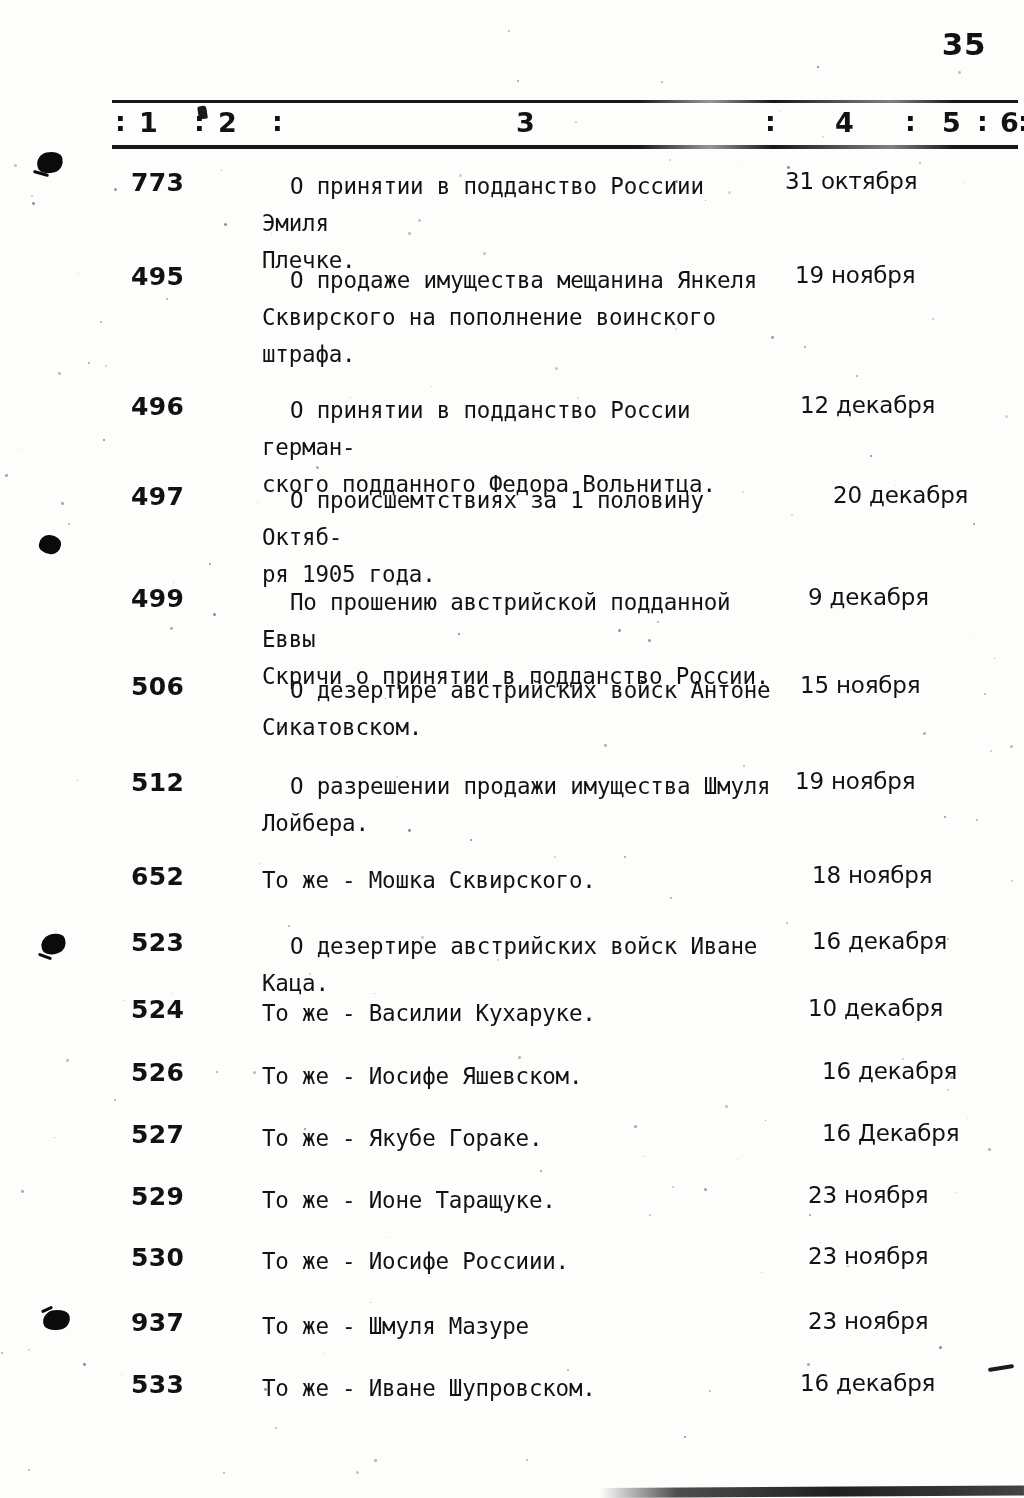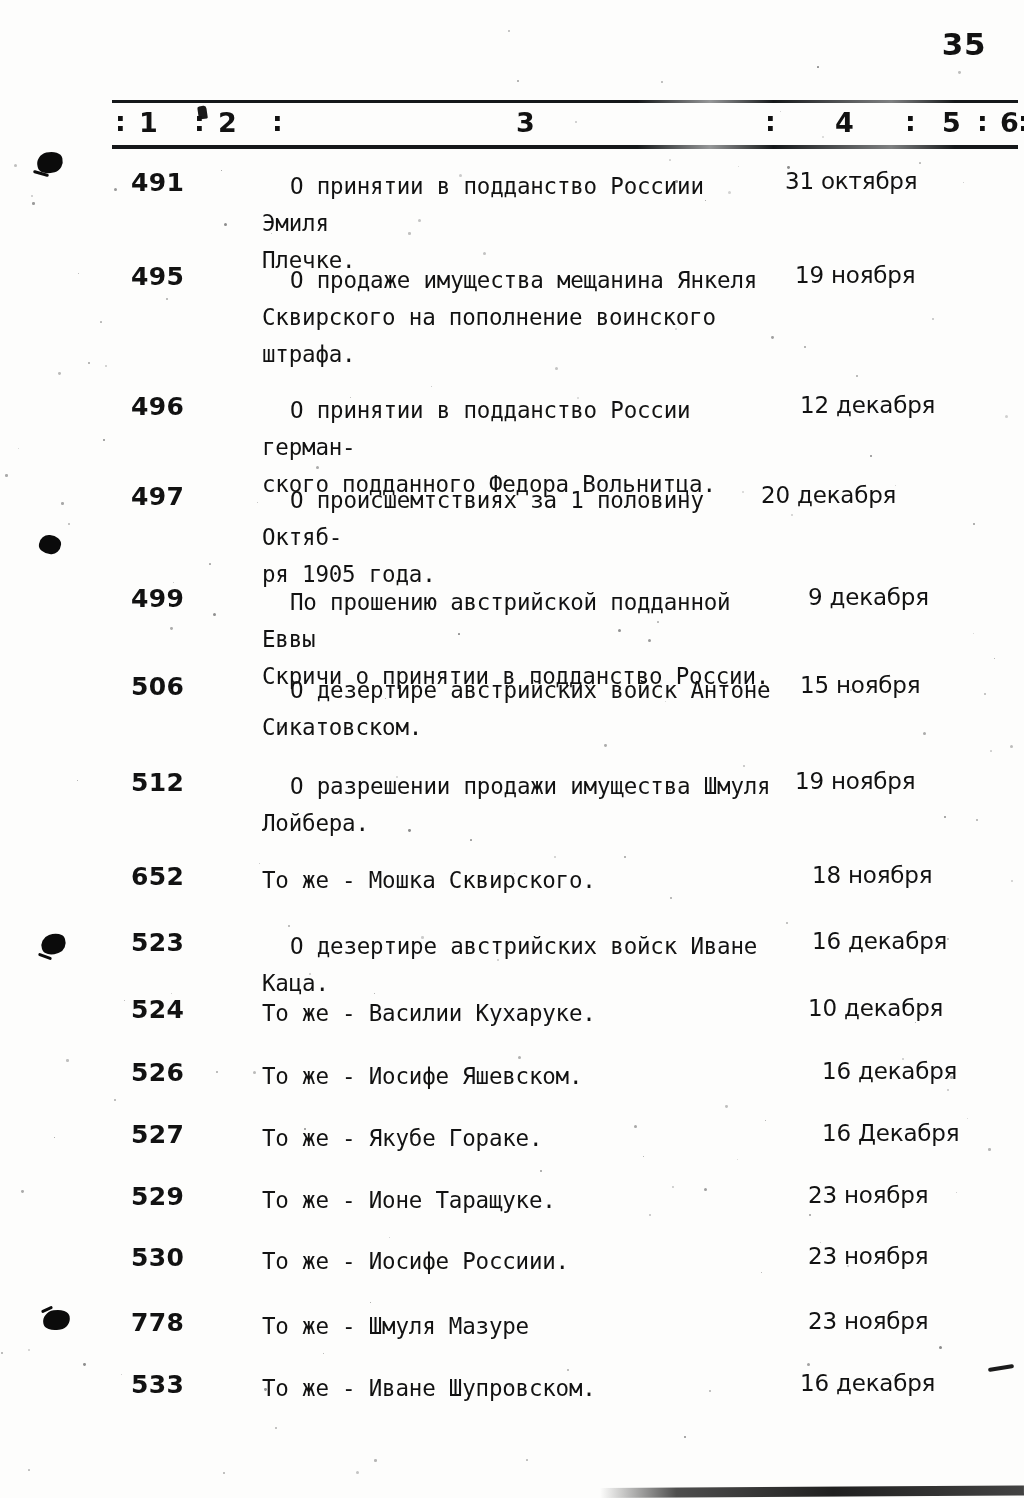--- a/index.html
+++ b/index.html
@@ -198,21 +198,21 @@
     <div class="hdr-cell" style="left:723px">4</div>
     <div class="hdr-sep" style="left:793px">:</div>
     <div class="hdr-cell" style="left:830px">5</div>
     <div class="hdr-sep" style="left:865px">:</div>
     <div class="hdr-cell" style="left:888px">6</div>
     <div class="hdr-sep" style="left:906px">:</div>
   </div>
 
   <div id="rows">
       <div class="row" style="top: 168px;">
-        <div class="row-num">491</div>
+        <div class="row-num">773</div>
         <div class="row-body indent">О принятии в подданство Россиии Эмиля
 Плечке.</div>
         <div class="row-date" style="left: 785px;">31 октября</div>
       </div>
       <div class="row" style="top: 262px;">
         <div class="row-num">495</div>
         <div class="row-body indent">О продаже имущества мещанина Янкеля
 Сквирского на пополнение воинского
 штрафа.</div>
         <div class="row-date" style="left: 795px;">19 ноября</div>
@@ -220,21 +220,21 @@
       <div class="row" style="top: 392px;">
         <div class="row-num">496</div>
         <div class="row-body indent">О принятии в подданство России герман-
 ского подданного Федора Вольнитца.</div>
         <div class="row-date" style="left: 800px;">12 декабря</div>
       </div>
       <div class="row" style="top: 482px;">
         <div class="row-num">497</div>
         <div class="row-body indent">О происшемтствиях за 1 половину Октяб-
 ря 1905 года.</div>
-        <div class="row-date" style="left: 761px;">20 декабря</div>
+        <div class="row-date" style="left: 833px;">20 декабря</div>
       </div>
       <div class="row" style="top: 584px;">
         <div class="row-num">499</div>
         <div class="row-body indent">По прошению австрийской подданной Еввы
 Скричи о принятии в подданство России.</div>
         <div class="row-date" style="left: 808px;">9 декабря</div>
       </div>
       <div class="row" style="top: 672px;">
         <div class="row-num">506</div>
         <div class="row-body indent">О дезертире австрийских войск Антоне
@@ -276,21 +276,21 @@
         <div class="row-num">529</div>
         <div class="row-body">То же - Ионе Таращуке.</div>
         <div class="row-date" style="left: 808px;">23 ноября</div>
       </div>
       <div class="row" style="top: 1243px;">
         <div class="row-num">530</div>
         <div class="row-body">То же - Иосифе Россиии.</div>
         <div class="row-date" style="left: 808px;">23 ноября</div>
       </div>
       <div class="row" style="top: 1308px;">
-        <div class="row-num">778</div>
+        <div class="row-num">937</div>
         <div class="row-body">То же - Шмуля Мазуре</div>
         <div class="row-date" style="left: 808px;">23 ноября</div>
       </div>
       <div class="row" style="top: 1370px;">
         <div class="row-num">533</div>
         <div class="row-body">То же - Иване Шупровском.</div>
         <div class="row-date" style="left: 800px;">16 декабря</div>
       </div>
     </div>
 

